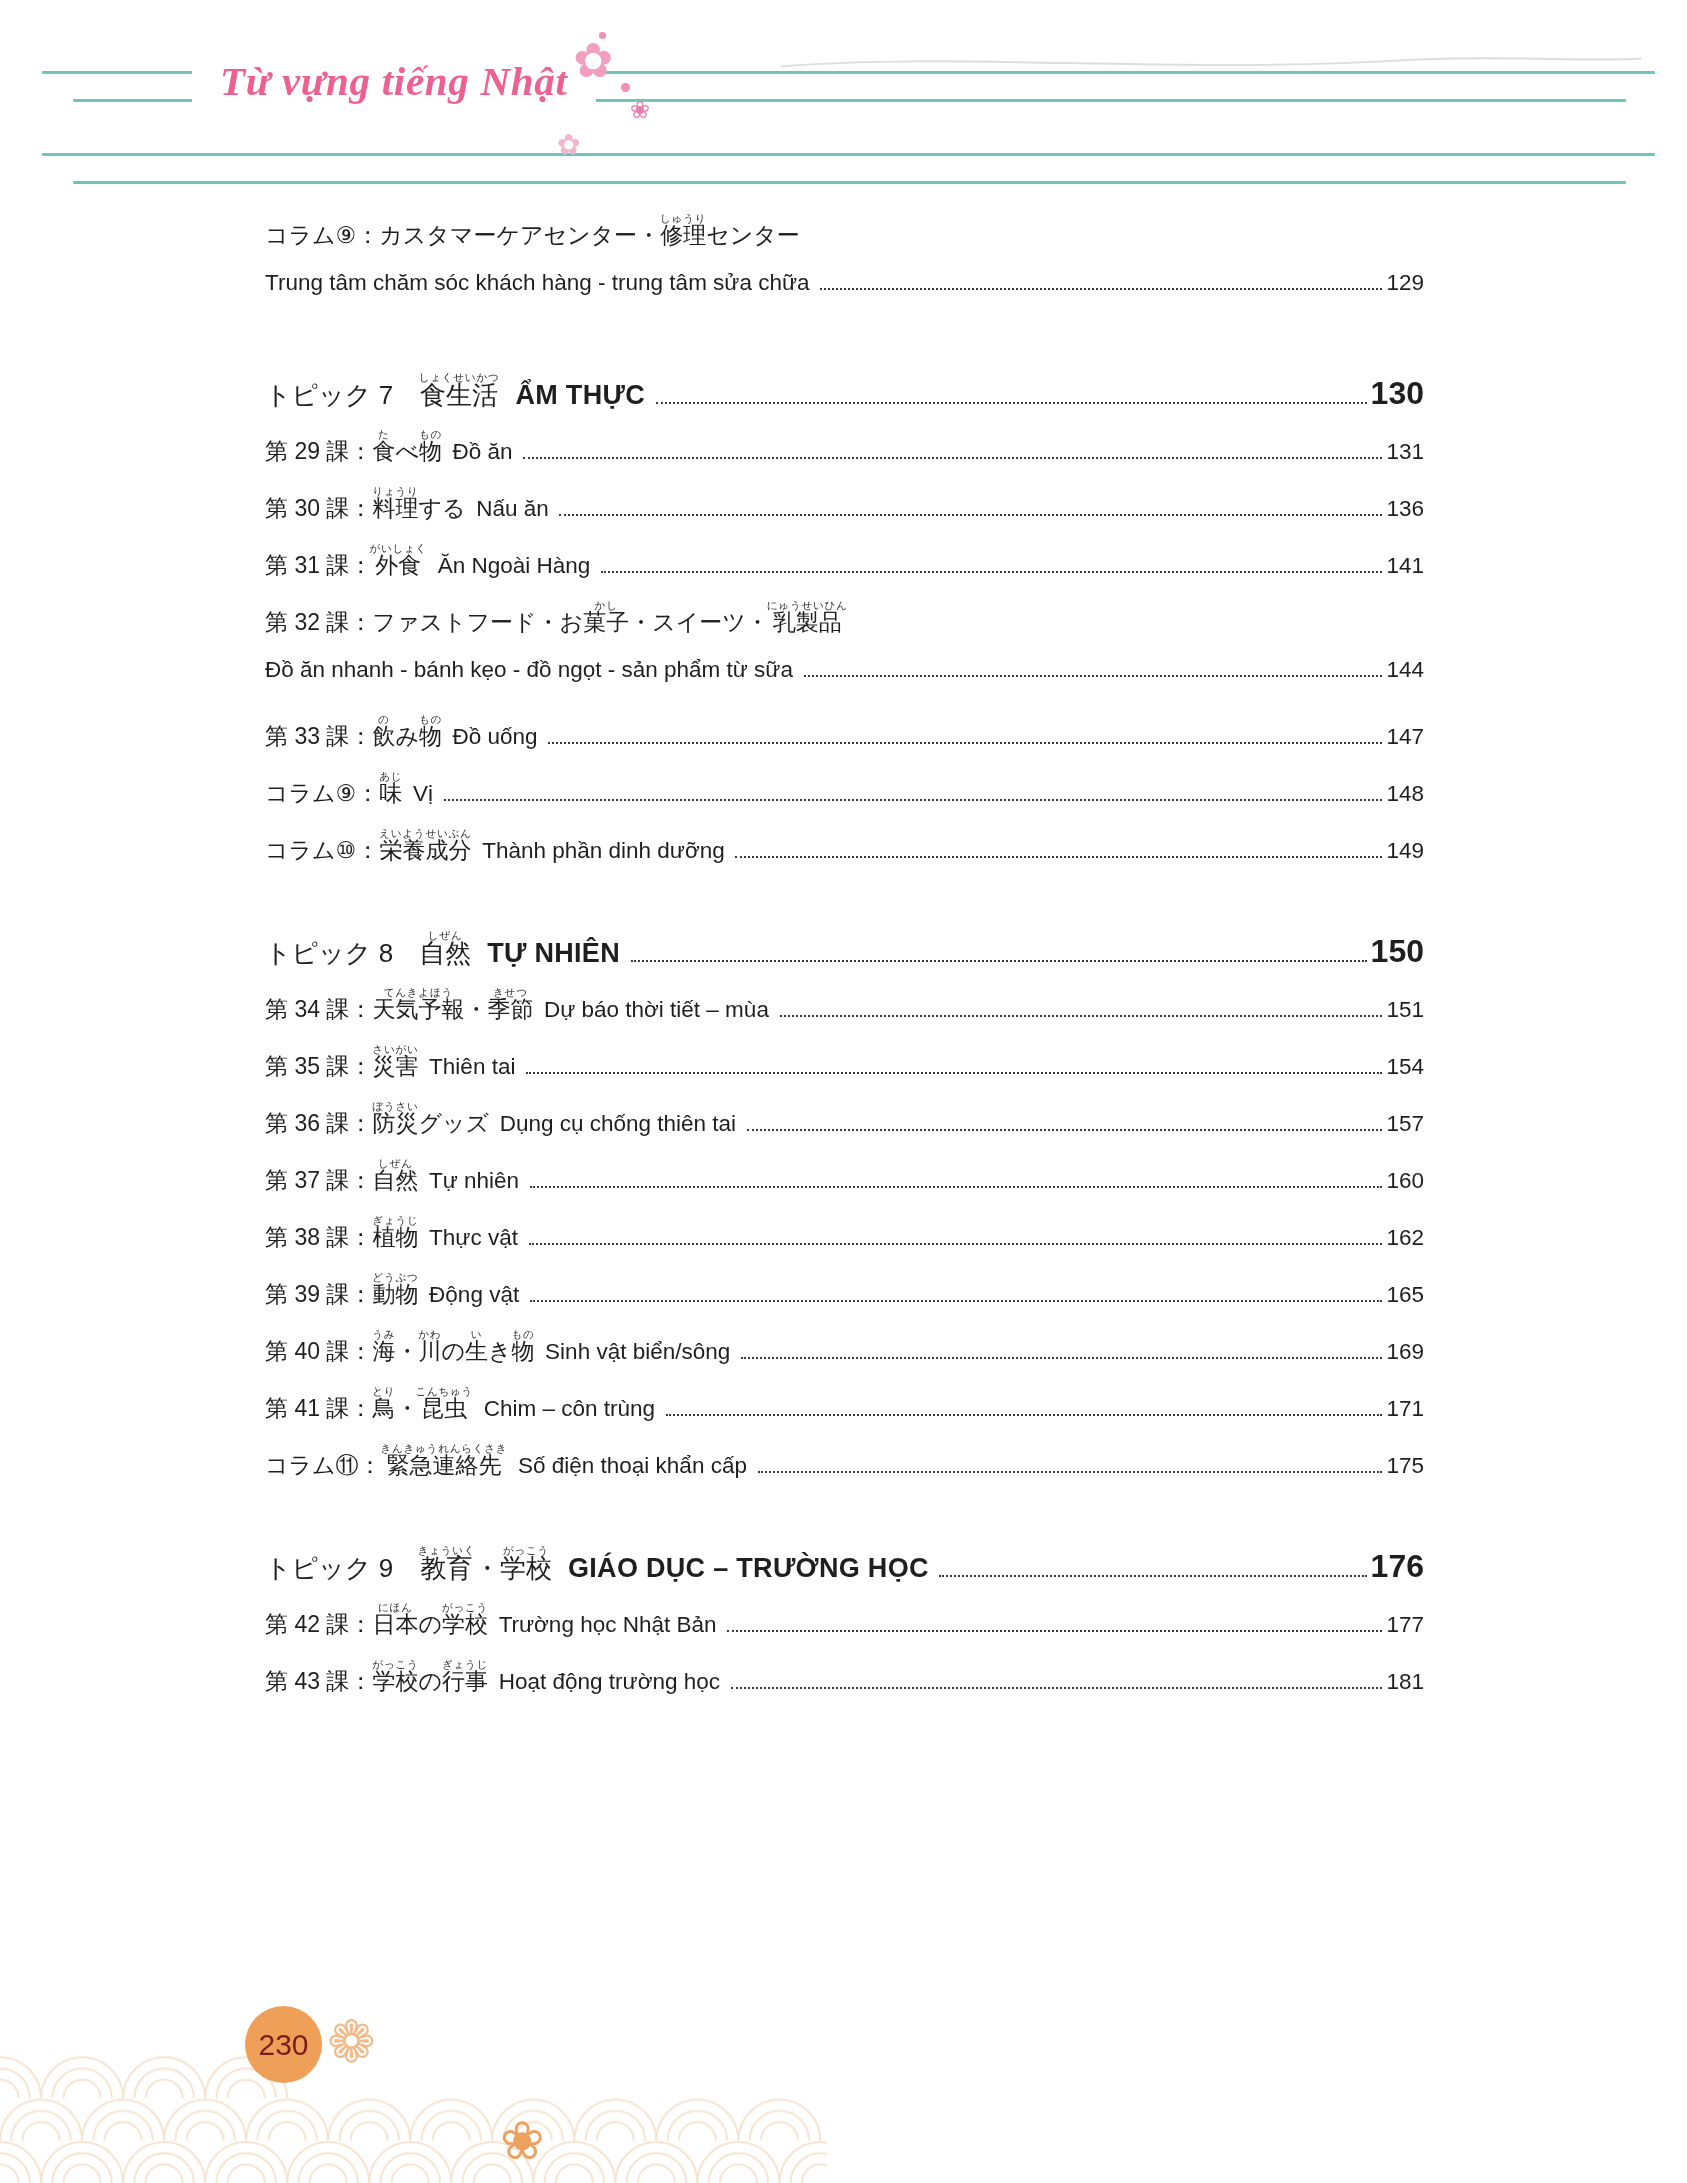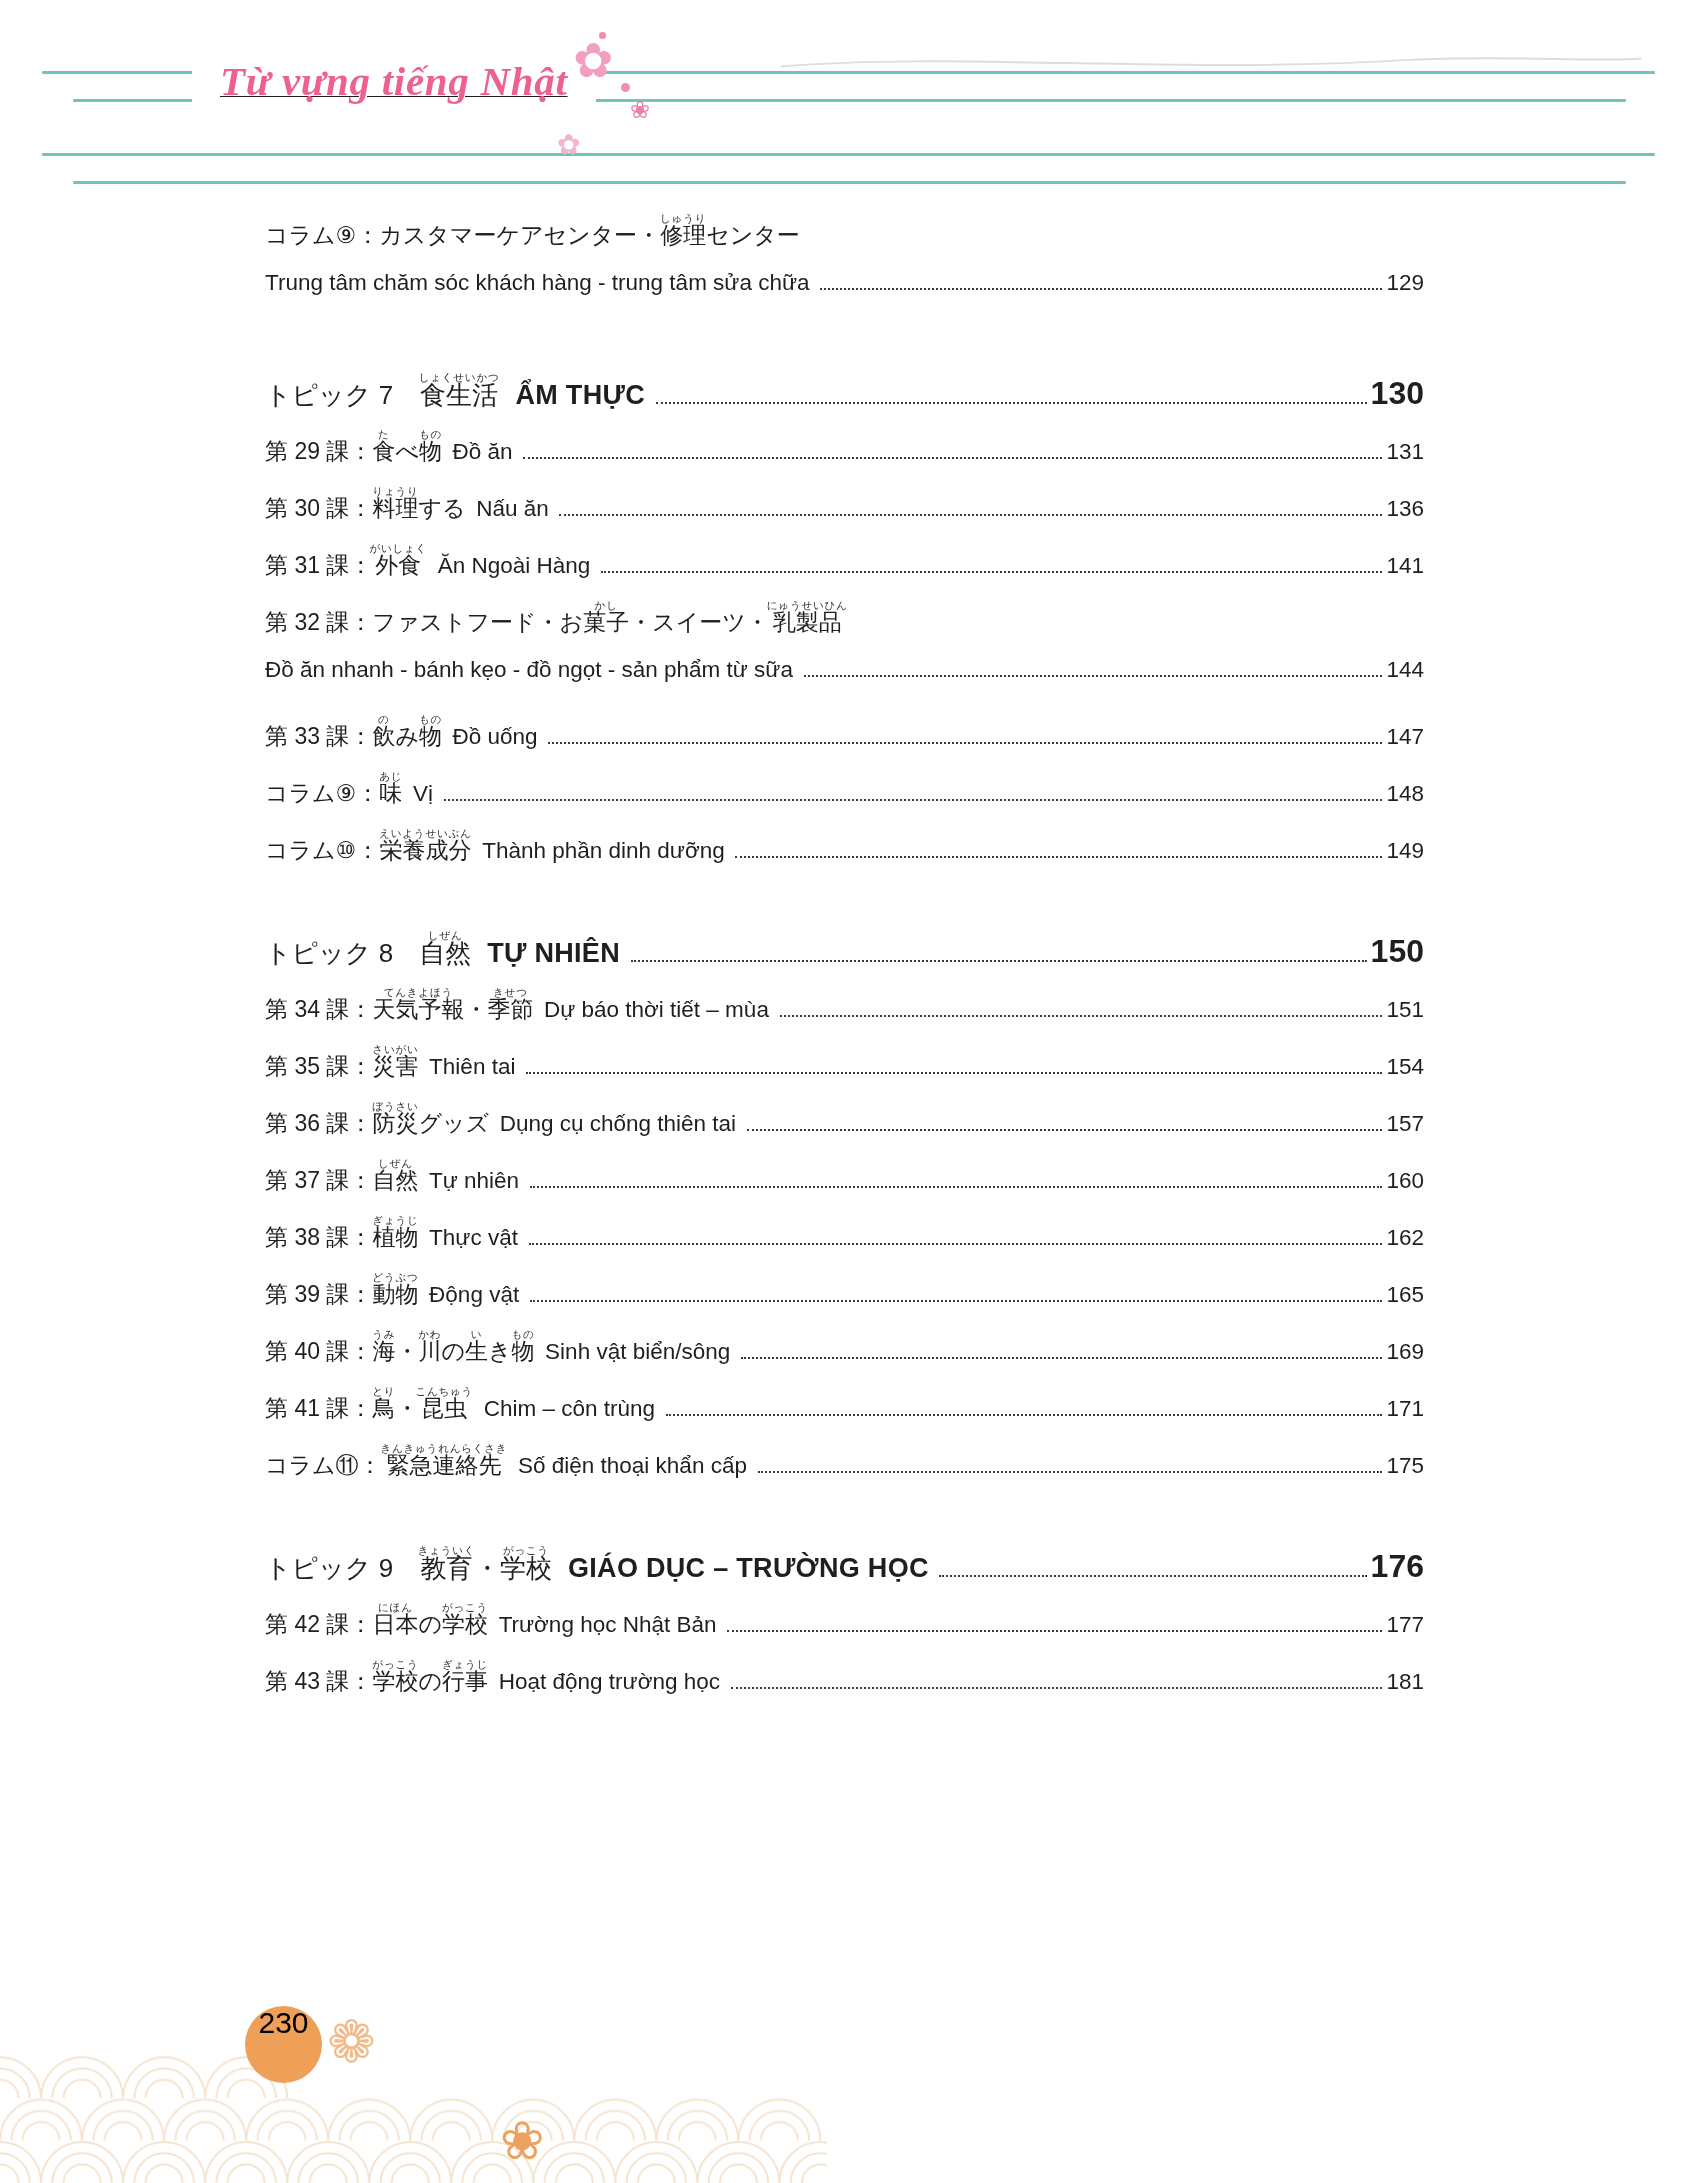--- a/index.html
+++ b/index.html
@@ -7,21 +7,21 @@
     width:1687px;height:2183px;position:relative;overflow:hidden;
     background:#ffffff;color:#1f1f1f;
     font-family:"Liberation Sans","DejaVu Sans",sans-serif;
   }
   
   .teal-line{position:absolute;height:2.6px;background:#6fc5bb;border-radius:1.3px;z-index:1;}
   #tl1{top:71px;left:42px;right:32px;}
   #tl2{top:99px;left:73px;right:61px;}
   #tl3{top:153px;left:42px;right:32px;}
   #tl4{top:181px;left:73px;right:61px;}
-  .logo-wrap{position:absolute;left:192px;top:46px;background:#ffffff;padding:10.6px 28px;z-index:2;text-decoration:underline;}
+  .logo-wrap{position:absolute;left:192px;top:46px;background:#ffffff;padding:10.6px 28px;z-index:2;}
   .logo-text{
     font-family:"Liberation Serif","DejaVu Serif",serif;
     font-style:italic;font-weight:bold;font-size:41px;color:#ee5f92;letter-spacing:0.7px;
   }
   .flower{position:absolute;z-index:3;line-height:1;}
   #fl1{left:573px;top:37px;font-size:48px;color:#f29ec0;}
   #fl2{left:630px;top:98px;font-size:24px;color:#ea7fae;}
   #fl3{left:557px;top:131px;font-size:28px;color:#f3b4cd;}
   .pink-dot{position:absolute;border-radius:50%;background:#ef8fb4;z-index:3;}
   #pd1{left:621px;top:83px;width:9.3px;height:9.3px;}
@@ -38,22 +38,22 @@
   .viet{font-size:22.5px;margin-left:10.6px;white-space:nowrap;}
   .viet2{font-size:22.5px;white-space:nowrap;}
   .pagenum{font-size:22.5px;}
   .dots{flex:1 1 auto;height:17px;border-bottom:2.6px dotted #3a3a3a;margin:0 4px 0 10.6px;min-width:20px;}
   .kind-topic .jp{font-weight:400;font-size:26px;}
   .kind-topic .viet{font-weight:800;font-size:27px;margin-left:16px;letter-spacing:0.3px;}
   .kind-topic .pagenum{font-weight:700;font-size:32px;}
   
   .page-badge{
     position:absolute;left:245px;top:2006px;width:77px;height:77px;border-radius:50%;
-    background:#efa058;display:flex;justify-content:center;
-    font-size:30px;color:#000000;z-index:3;
+    background:#efa058;display:flex;align-items:center;justify-content:center;
+    font-size:30px;color:#7f1d1d;z-index:3;
   }
   #ffl1{left:327px;top:2013px;font-size:58px;color:#f2bc8a;z-index:2;}
   #ffl2{left:500px;top:2114px;font-size:53px;color:#eca15f;z-index:2;}
   .seigaiha{position:absolute;left:0;bottom:0;z-index:1;}
 </style>
 </head>
 <body>
 
 <div class="teal-line" id="tl1"></div>
 <div class="teal-line" id="tl2"></div>

